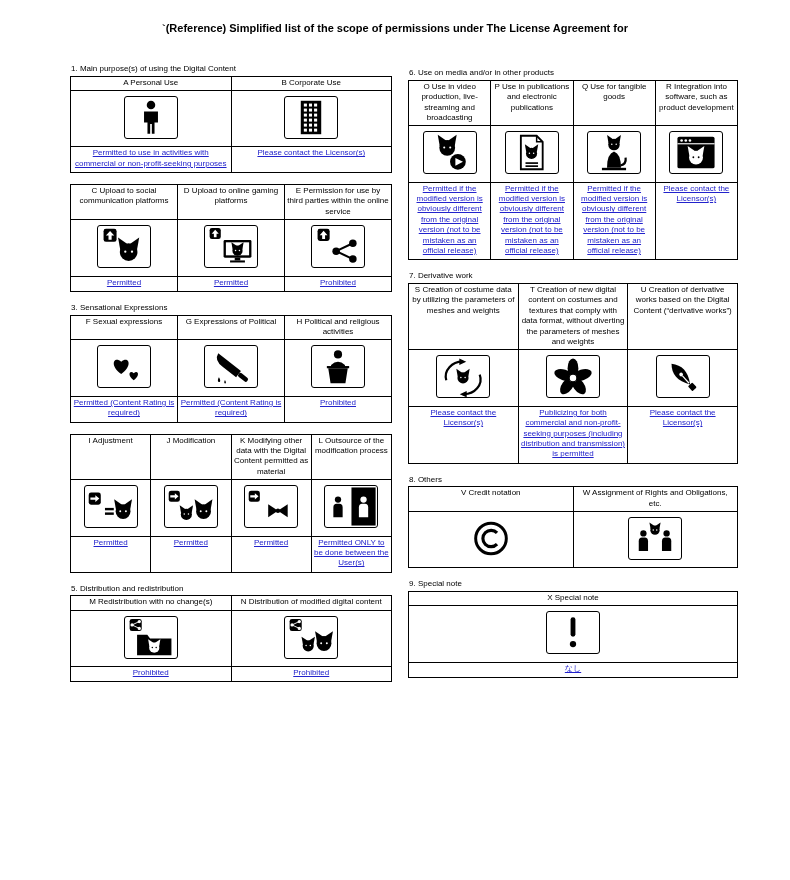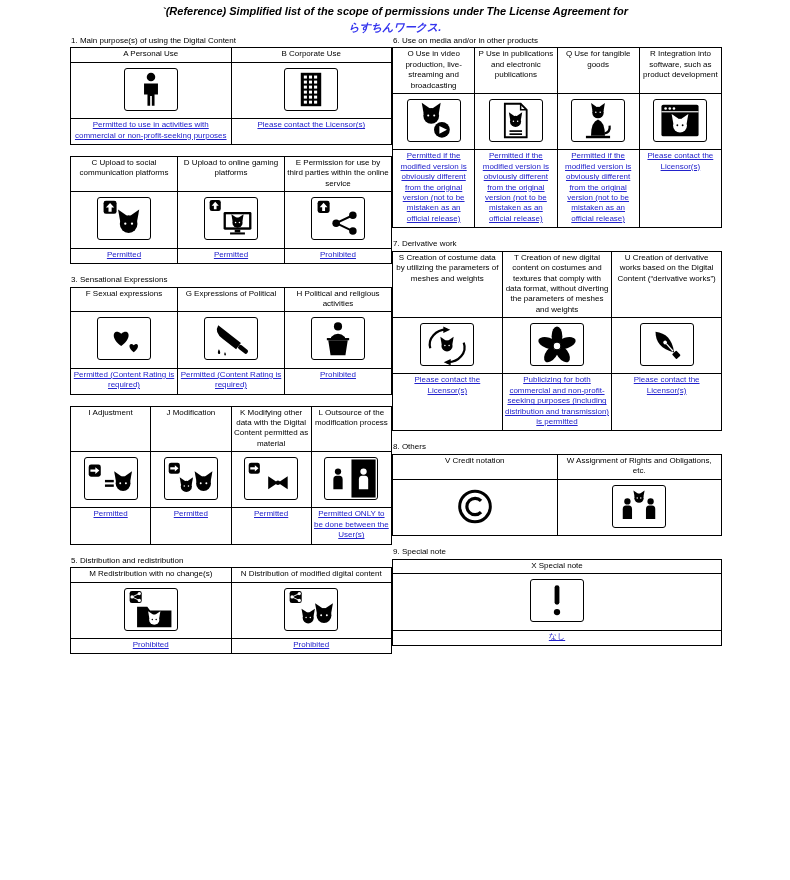--- a/index.html
+++ b/index.html
@@ -4,33 +4,32 @@
 <title>License Permission Sheet</title>
 <style>
   * { box-sizing: border-box; }
   html, body { margin: 0; padding: 0; }
   body {
     width: 790px; height: 880px; overflow: hidden;
     background: #ffffff; color: #000;
     font-family: "Liberation Sans", "DejaVu Sans", sans-serif;
   }
   .titleblock {
-    padding-top: 4px;
+    padding-top: 21px;
     text-align: center;
     font-weight: 700;
     font-size: 11px;
     line-height: 1.45;
-    font-style: italic;
   }
   .t-line2 { color: var(--title-accent, #3333ee); }
   .t-line3 { max-width: 676px; margin: 0 auto; }
   .columns {
-    display: flex; 
-    margin-left: 70px; 
-    align-items: flex-start;
+    display: flex; gap: 16px;
+    margin-left: 70px; margin-top: 27px;
+    align-items: center;
   }
   #col-left  { flex: 0 0 322px; width: 322px; }
   #col-right { flex: 0 0 330px; width: 330px; }
   .section { margin-bottom: 11px; }
   .sec-heading { font-size: 8px; margin: 0 0 2px 1px; line-height: 1.2; }
   table.perm-table { border-collapse: collapse; width: 100%; table-layout: fixed; padding-left: 36px; }
   .perm-table td {
     border: 1px solid #000;
     font-size: 8px; line-height: 1.3;
     text-align: center; vertical-align: top;
@@ -50,21 +49,20 @@
   }
   .icon-frame.no-frame { border-color: transparent; }
   .icon-frame svg { display: block; }
 </style>
 </head>
 <body>
 
 <div class="page">
   <header class="titleblock">
     <div class="t-line1">`(Reference) Simplified list of the scope of permissions under The License Agreement for</div>
-    <div class="t-line2">らすちんワークス.</div>
   </header>
   <main class="columns">
     <div id="col-left" class="col">
         <section class="section">
           <div class="sec-heading">1. Main purpose(s) of using the Digital Content</div>
           <table class="perm-table">
             <tbody>
               <tr class="row-labels">
                 <td class="cell-label">A Personal Use</td>
                 <td class="cell-label">B  Corporate Use</td>

